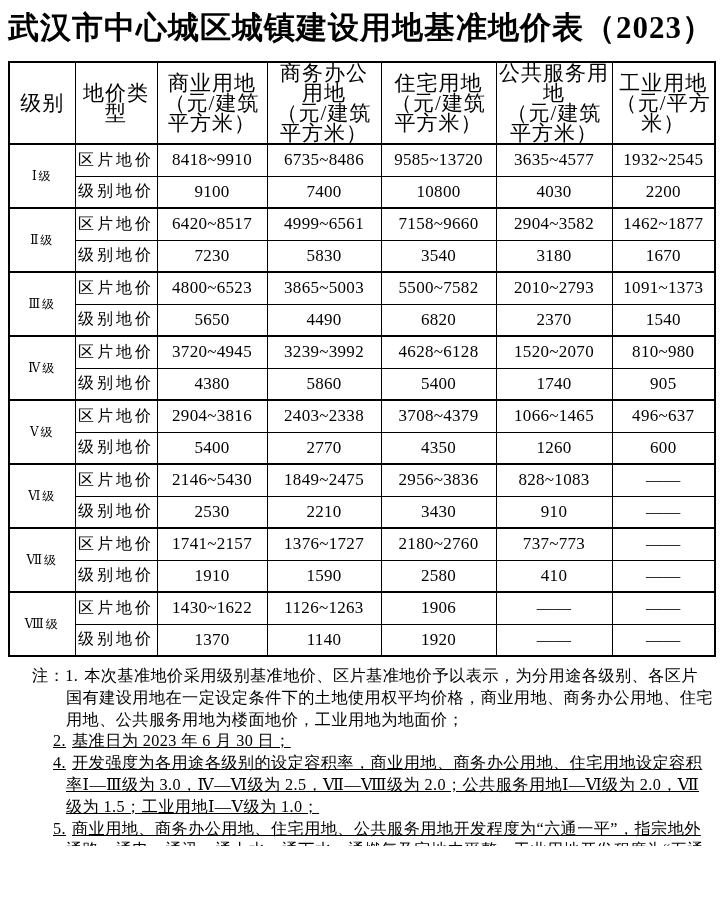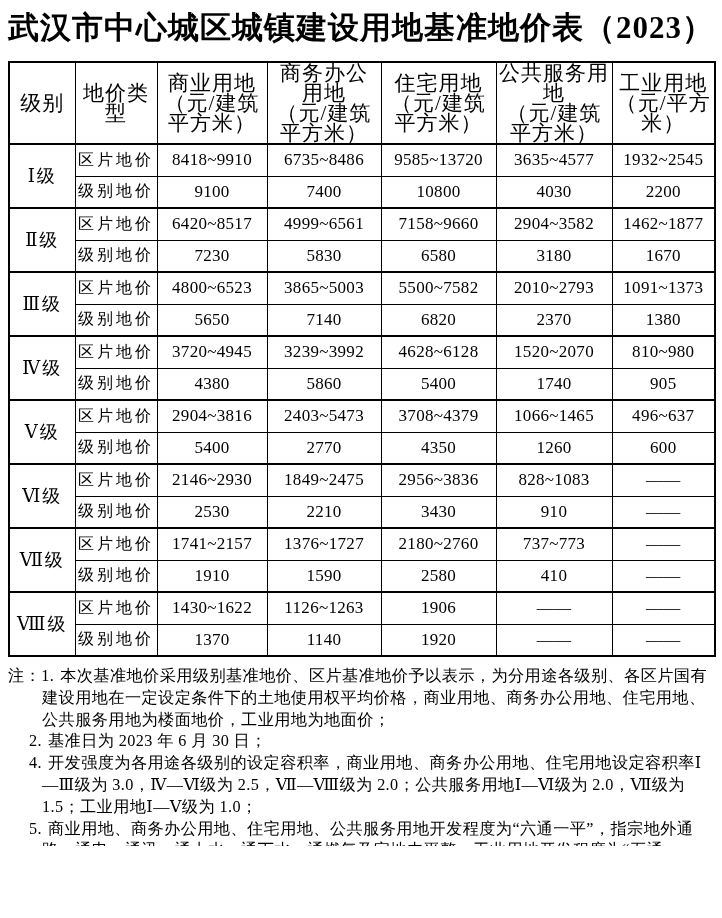--- a/index.html
+++ b/index.html
@@ -32,30 +32,31 @@
     padding:0 2px;color:#000;font-weight:normal;
   }
   .price-table thead th{
     height:65px;font-size:21px;line-height:20px;
     white-space:pre-line;letter-spacing:1px;
   }
   .price-table tbody tr{height:32px;}
   .price-table tbody tr.block-start th,
   .price-table tbody tr.block-start td{border-top:2px solid #000;}
   .cell-zh{font-size:16px;letter-spacing:3px;}
-  .cell-level{font-size:18px;letter-spacing:2px;}
+  .cell-level{font-size:12px;letter-spacing:2px;}
   .cell-num{font-size:17px;letter-spacing:0.3px;}
   .notes{
     margin-top:9px;
     font-size:16.2px;line-height:21.8px;color:#000;
     letter-spacing:0.4px;
+    margin-left:24px;
   }
   .note{padding-left:34px;}
   .note-first{text-indent:-34px;}
-  .note-sub{text-indent:-13px;}
+  .note-sub{text-indent:-13px;text-decoration:underline;}
   .note .np{padding-right:6px;}
 </style>
 </head>
 <body>
 
 <div class="page">
   <h1 class="doc-title">武汉市中心城区城镇建设用地基准地价表（2023）</h1>
 
   <table class="price-table">
     <colgroup>
@@ -111,40 +112,40 @@
           <td class="cell-num">6420~8517</td>
           <td class="cell-num">4999~6561</td>
           <td class="cell-num">7158~9660</td>
           <td class="cell-num">2904~3582</td>
           <td class="cell-num">1462~1877</td>
         </tr>
         <tr>
           <td class="cell-zh">级别地价</td>
           <td class="cell-num">7230</td>
           <td class="cell-num">5830</td>
-          <td class="cell-num">6580</td>
+          <td class="cell-num">3540</td>
           <td class="cell-num">3180</td>
           <td class="cell-num">1670</td>
         </tr>
         <tr class="block-start">
           <th rowspan="2" class="cell-level">Ⅲ级</th>
           <td class="cell-zh">区片地价</td>
           <td class="cell-num">4800~6523</td>
           <td class="cell-num">3865~5003</td>
           <td class="cell-num">5500~7582</td>
           <td class="cell-num">2010~2793</td>
           <td class="cell-num">1091~1373</td>
         </tr>
         <tr>
           <td class="cell-zh">级别地价</td>
           <td class="cell-num">5650</td>
-          <td class="cell-num">7140</td>
+          <td class="cell-num">4490</td>
           <td class="cell-num">6820</td>
           <td class="cell-num">2370</td>
-          <td class="cell-num">1380</td>
+          <td class="cell-num">1540</td>
         </tr>
         <tr class="block-start">
           <th rowspan="2" class="cell-level">Ⅳ级</th>
           <td class="cell-zh">区片地价</td>
           <td class="cell-num">3720~4945</td>
           <td class="cell-num">3239~3992</td>
           <td class="cell-num">4628~6128</td>
           <td class="cell-num">1520~2070</td>
           <td class="cell-num">810~980</td>
         </tr>
@@ -153,37 +154,37 @@
           <td class="cell-num">4380</td>
           <td class="cell-num">5860</td>
           <td class="cell-num">5400</td>
           <td class="cell-num">1740</td>
           <td class="cell-num">905</td>
         </tr>
         <tr class="block-start">
           <th rowspan="2" class="cell-level">Ⅴ级</th>
           <td class="cell-zh">区片地价</td>
           <td class="cell-num">2904~3816</td>
-          <td class="cell-num">2403~5473</td>
+          <td class="cell-num">2403~2338</td>
           <td class="cell-num">3708~4379</td>
           <td class="cell-num">1066~1465</td>
           <td class="cell-num">496~637</td>
         </tr>
         <tr>
           <td class="cell-zh">级别地价</td>
           <td class="cell-num">5400</td>
           <td class="cell-num">2770</td>
           <td class="cell-num">4350</td>
           <td class="cell-num">1260</td>
           <td class="cell-num">600</td>
         </tr>
         <tr class="block-start">
           <th rowspan="2" class="cell-level">Ⅵ级</th>
           <td class="cell-zh">区片地价</td>
-          <td class="cell-num">2146~2930</td>
+          <td class="cell-num">2146~5430</td>
           <td class="cell-num">1849~2475</td>
           <td class="cell-num">2956~3836</td>
           <td class="cell-num">828~1083</td>
           <td class="cell-num">——</td>
         </tr>
         <tr>
           <td class="cell-zh">级别地价</td>
           <td class="cell-num">2530</td>
           <td class="cell-num">2210</td>
           <td class="cell-num">3430</td>

